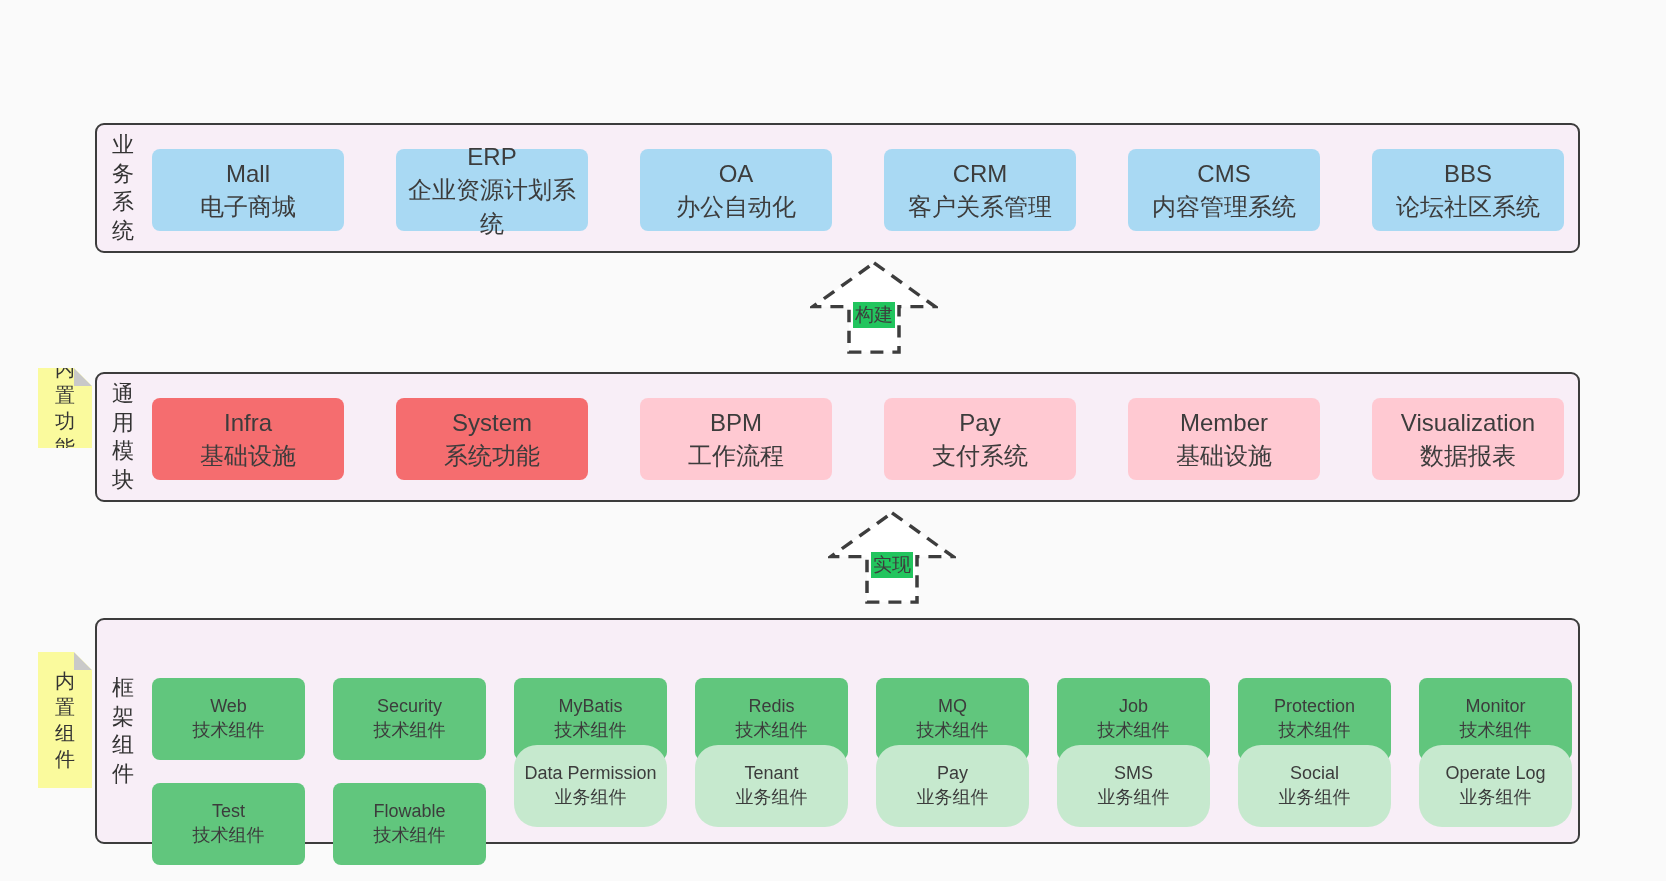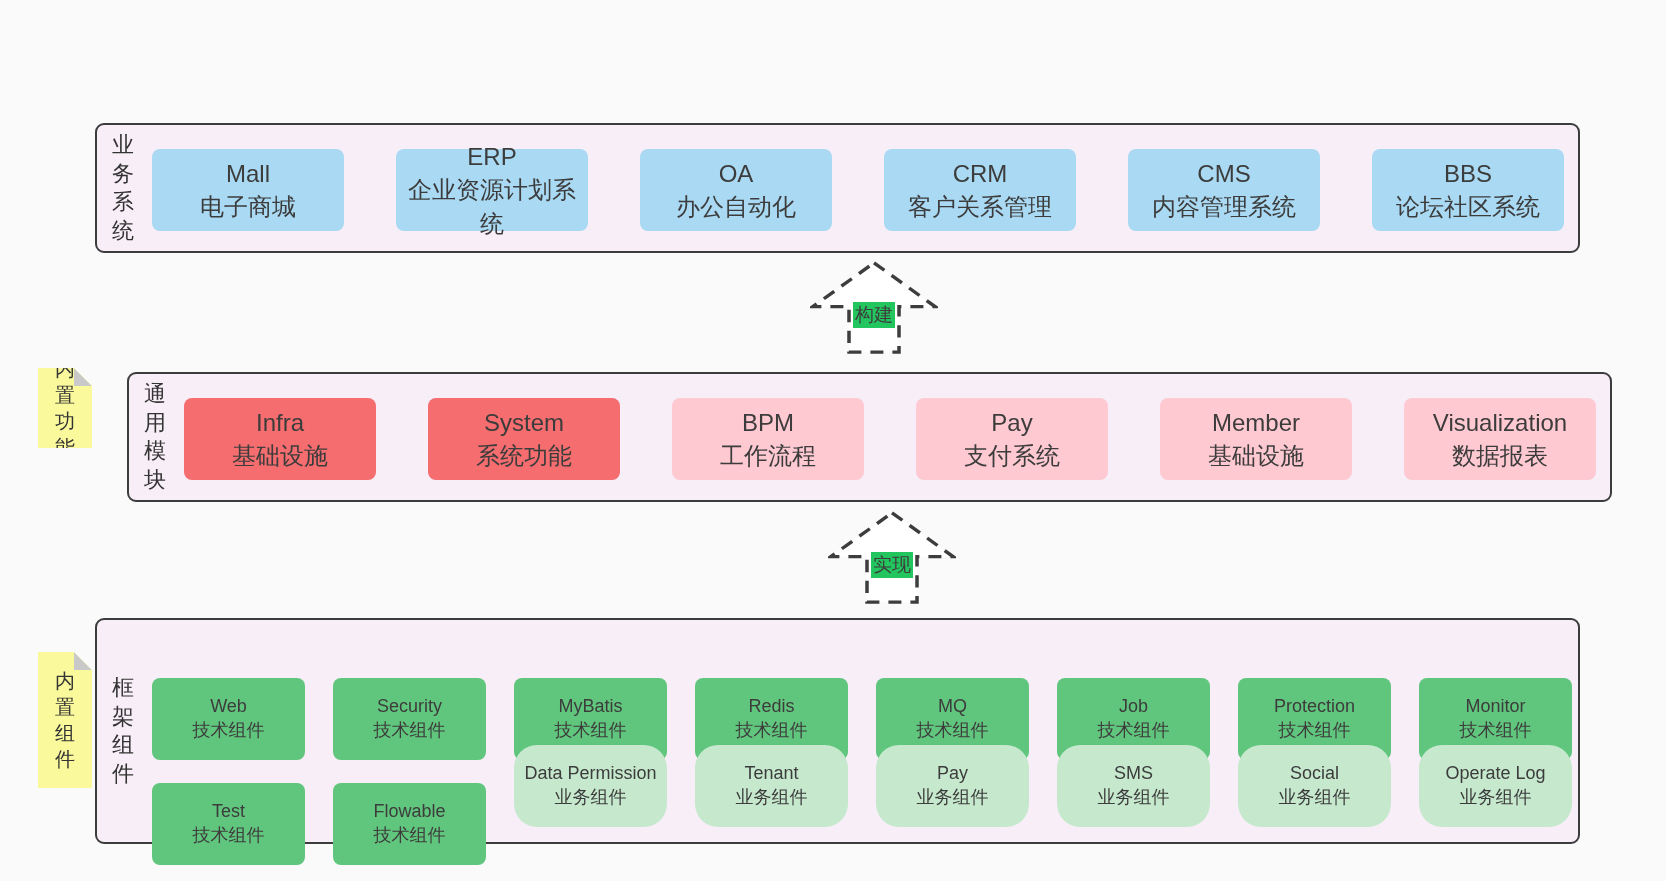--- a/index.html
+++ b/index.html
@@ -13,21 +13,21 @@
   #stage{position:relative;width:1666px;height:881px;}
 
   
   .panel{
     position:absolute;left:95px;width:1485px;
     background:var(--panelBg,#f8eef7);
     border:2px solid #3c3c3c;border-radius:9px;
     box-sizing:border-box;z-index:2;
   }
   #panel-business{top:123px;height:130px;}
-  #panel-modules{top:372px;height:130px;margin-left:32px;}
+  #panel-modules{top:372px;height:130px;}
   #panel-framework{top:618px;height:226px;}
 
   .vlabel{
     position:absolute;left:12px;top:50%;transform:translateY(-50%);
     width:28px;text-align:center;
     font-size:22px;line-height:1.30;letter-spacing:0;
     word-break:break-all;color:#333;
   }
 
   .row{position:absolute;left:55px;display:flex;}

